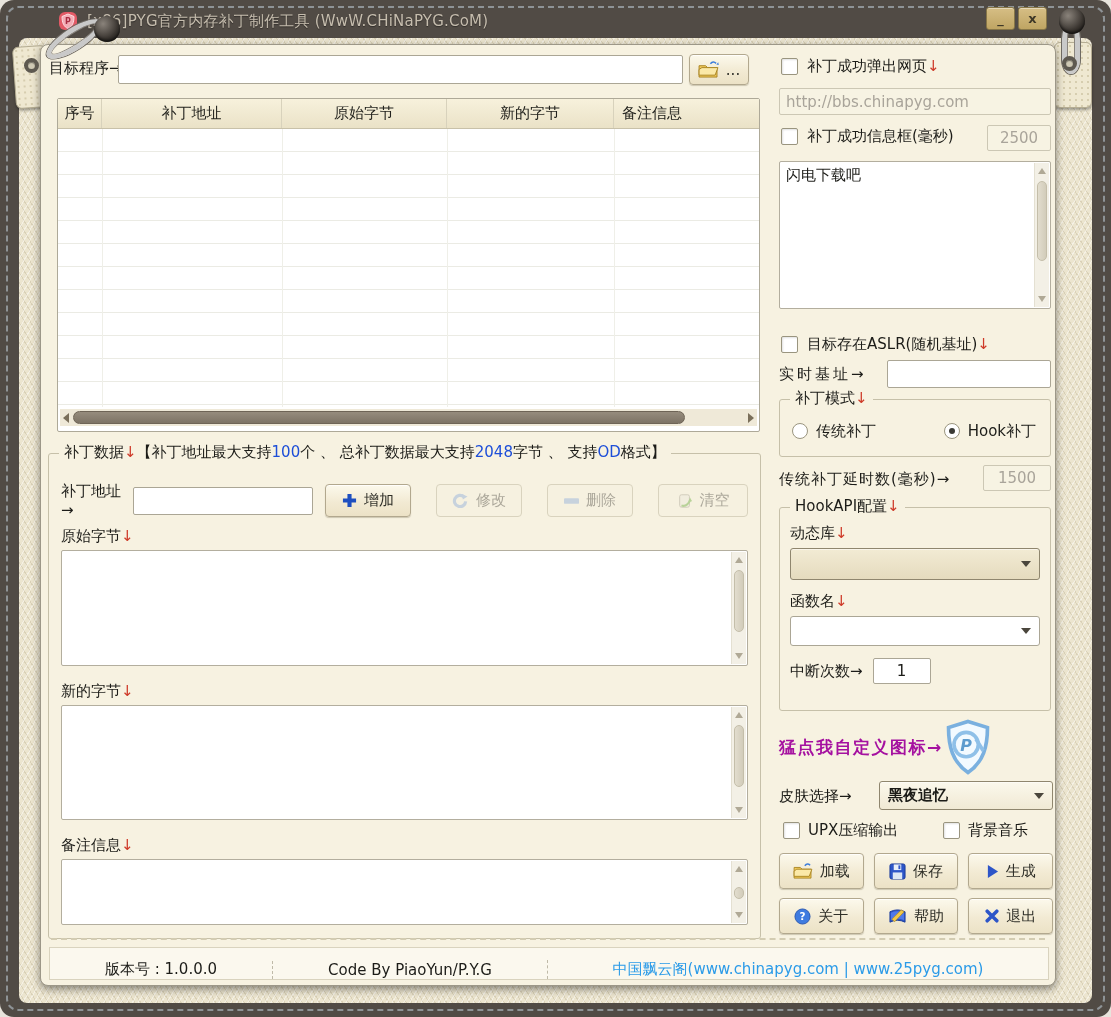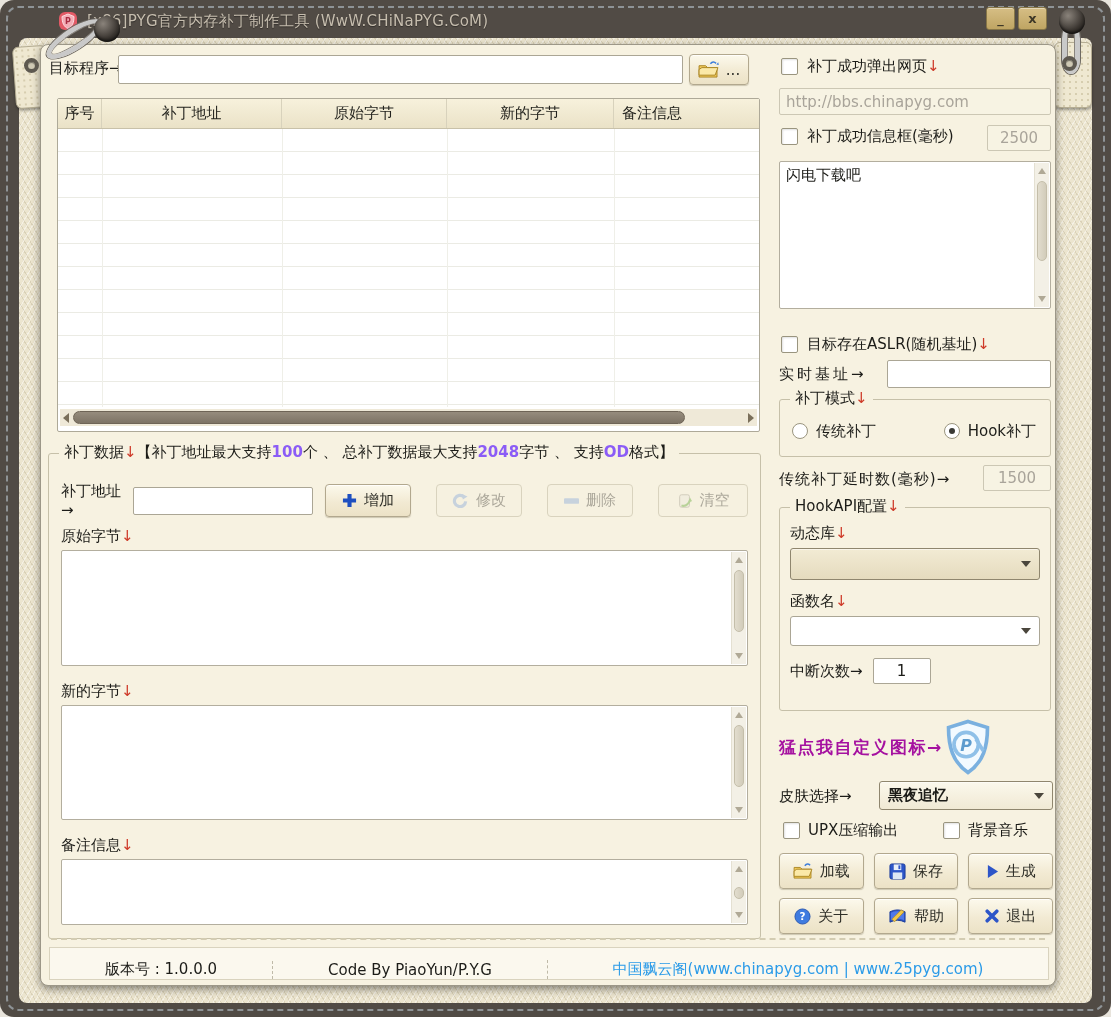--- a/index.html
+++ b/index.html
@@ -39,21 +39,21 @@
     box-shadow:inset 0 1px 0 rgba(255,255,255,.8),0 1px 1px rgba(110,100,70,.3);}
   .btn.dis{background:#F6F1E0;border-color:#D9D3BE;color:#ACA89B;box-shadow:none;cursor:default;}
   .btn.dis svg{opacity:.6;}
   .cb{width:17px;height:17px;background:#fff;border:1px solid #9A957F;border-radius:2px;flex:0 0 auto;
     box-shadow:inset 1px 1px 2px rgba(0,0,0,.12);cursor:pointer;}
   .radio{width:16px;height:16px;border-radius:50%;background:#fff;border:1px solid #9A957F;position:relative;flex:0 0 auto;cursor:pointer;}
   .radio.sel::after{content:"";position:absolute;left:4px;top:4px;width:6px;height:6px;border-radius:50%;background:#3A3A35;}
   .group{position:absolute;border:1px solid #C6C0A9;border-radius:3px;}
   .glegend{position:absolute;top:-11px;left:10px;background:#F7F2E1;padding:0 5px;white-space:nowrap;}
   .redarrow{color:#CE3A28;}
-  .rednum{color:#8b5cf6;font-weight:bold;}
+  .rednum{color:#1d4ed8;}
   .ddown{position:absolute;display:flex;align-items:center;border:1px solid #8F866E;border-radius:3px;cursor:pointer;
     padding:0 8px;box-shadow:inset 0 1px 0 rgba(255,255,255,.5);}
   .ddown .dda{margin-left:auto;}
   .dda{width:0;height:0;border-left:5px solid transparent;border-right:5px solid transparent;border-top:6px solid #4A463C;}
   
   .vsb{position:absolute;top:1px;bottom:1px;right:1px;width:15px;background:#F3F0E6;border-left:1px solid #E4E0D2;}
   .vsb .sa{position:absolute;left:3px;width:0;height:0;border-left:4px solid transparent;border-right:4px solid transparent;}
   .vsb .up{top:5px;border-bottom:6px solid #B0A globale;border-bottom:6px solid #B0A996;}
   .vsb .dn{bottom:5px;border-top:6px solid #B0A996;}
   .vsb .th{position:absolute;left:2px;width:10px;border-radius:5px;background:linear-gradient(90deg,#E2DDCE,#D2CCBA);border:1px solid #C4BEAA;}

